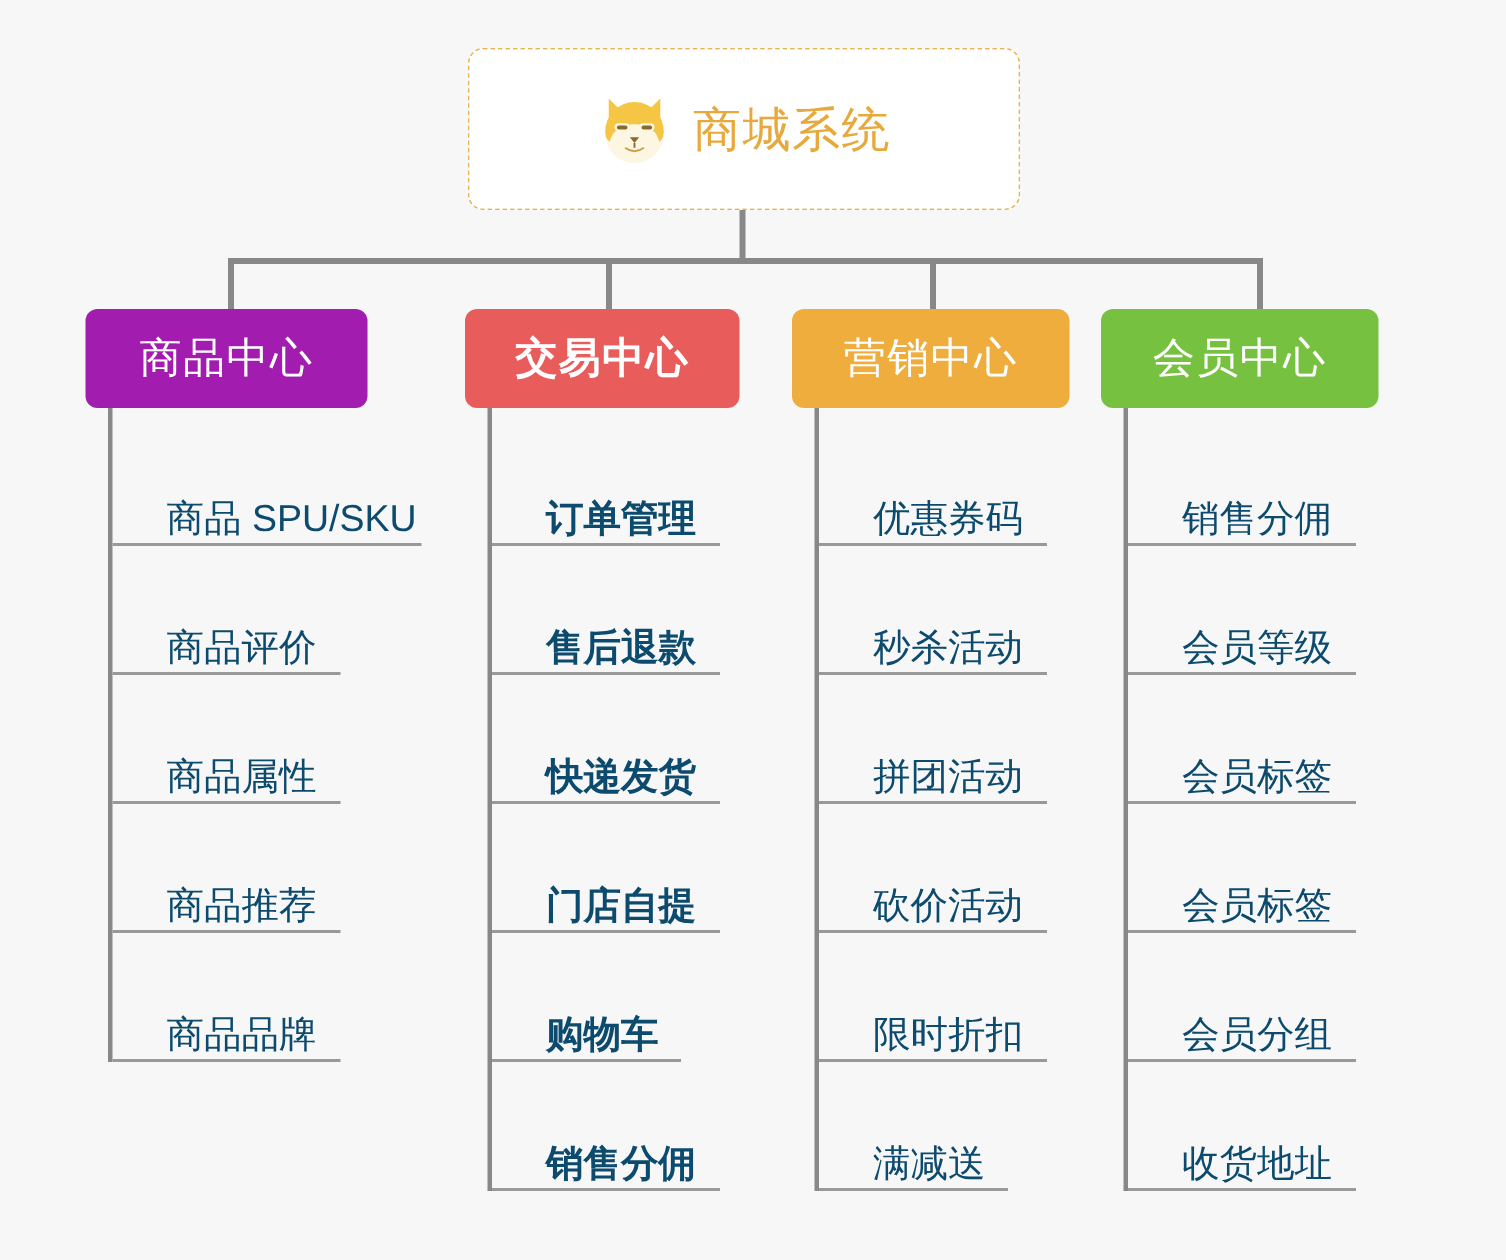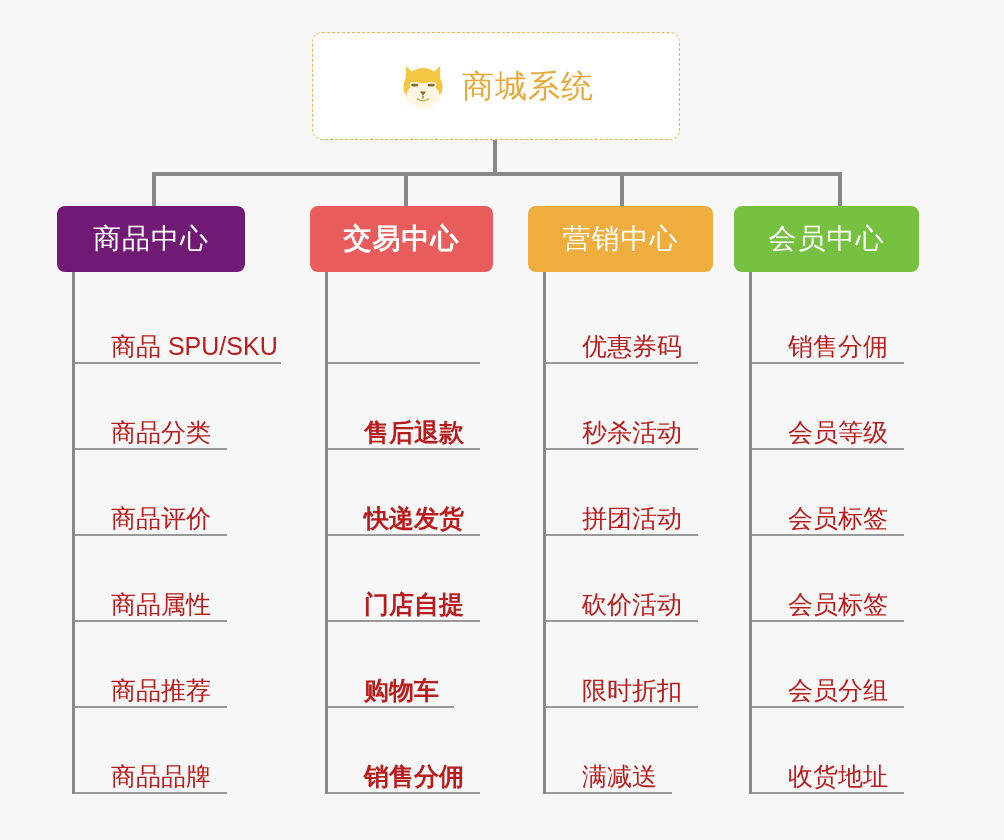--- a/index.html
+++ b/index.html
@@ -122,21 +122,21 @@
     left: 0;
     bottom: 0;
     height: 2px;
     background: #999999;
   }
   .leaf-label {
     position: relative;
     padding: 0 6px 4px 36px;
     font-size: 25px;
     line-height: 1.1;
-    color: #b91c1c;
+    color: #0c4a6e;
     white-space: nowrap;
   }
 </style>
 </head>
 <body style="background: rgb(247, 247, 247);">
 
 <div id="mindmap">
 
   <div class="root-node" style="border-color: rgb(232, 178, 82); background: rgb(255, 255, 255);">
     <svg class="root-icon" viewBox="0 0 64 64">
@@ -157,31 +157,27 @@
   </div>
 
   <div class="conn conn-stem" style="background: rgb(136, 136, 136);"></div>
   <div class="conn conn-bus" style="background: rgb(136, 136, 136);"></div>
   <div class="conn conn-drop drop-1" style="background: rgb(136, 136, 136);"></div>
   <div class="conn conn-drop drop-2" style="background: rgb(136, 136, 136);"></div>
   <div class="conn conn-drop drop-3" style="background: rgb(136, 136, 136);"></div>
   <div class="conn conn-drop drop-4" style="background: rgb(136, 136, 136);"></div>
 
   <div class="branch branch-1">
-    <div class="cat-box" style="background: #701a75;">商品中心</div>
+    <div class="cat-box" style="background: #a21caf;">商品中心</div>
     <div class="leaf-list">
       <div class="leaf-item">
           <span class="leaf-label">商品 SPU/SKU</span>
           <span class="leaf-rule" style="width: 206px;"></span>
         </div>
       <div class="leaf-item">
-          <span class="leaf-label">商品分类</span>
-          <span class="leaf-rule" style="width: 152px;"></span>
-        </div>
-      <div class="leaf-item">
           <span class="leaf-label">商品评价</span>
           <span class="leaf-rule" style="width: 152px;"></span>
         </div>
       <div class="leaf-item">
           <span class="leaf-label">商品属性</span>
           <span class="leaf-rule" style="width: 152px;"></span>
         </div>
       <div class="leaf-item">
           <span class="leaf-label">商品推荐</span>
           <span class="leaf-rule" style="width: 152px;"></span>
@@ -190,20 +186,21 @@
           <span class="leaf-label">商品品牌</span>
           <span class="leaf-rule" style="width: 152px;"></span>
         </div>
     </div>
   </div>
 
   <div class="branch branch-2">
     <div class="cat-box" style="background: rgb(232, 92, 92);">交易中心</div>
     <div class="leaf-list">
       <div class="leaf-item">
+          <span class="leaf-label">订单管理</span>
           <span class="leaf-rule" style="width: 152px;"></span>
         </div>
       <div class="leaf-item">
           <span class="leaf-label">售后退款</span>
           <span class="leaf-rule" style="width: 152px;"></span>
         </div>
       <div class="leaf-item">
           <span class="leaf-label">快递发货</span>
           <span class="leaf-rule" style="width: 152px;"></span>
         </div>

